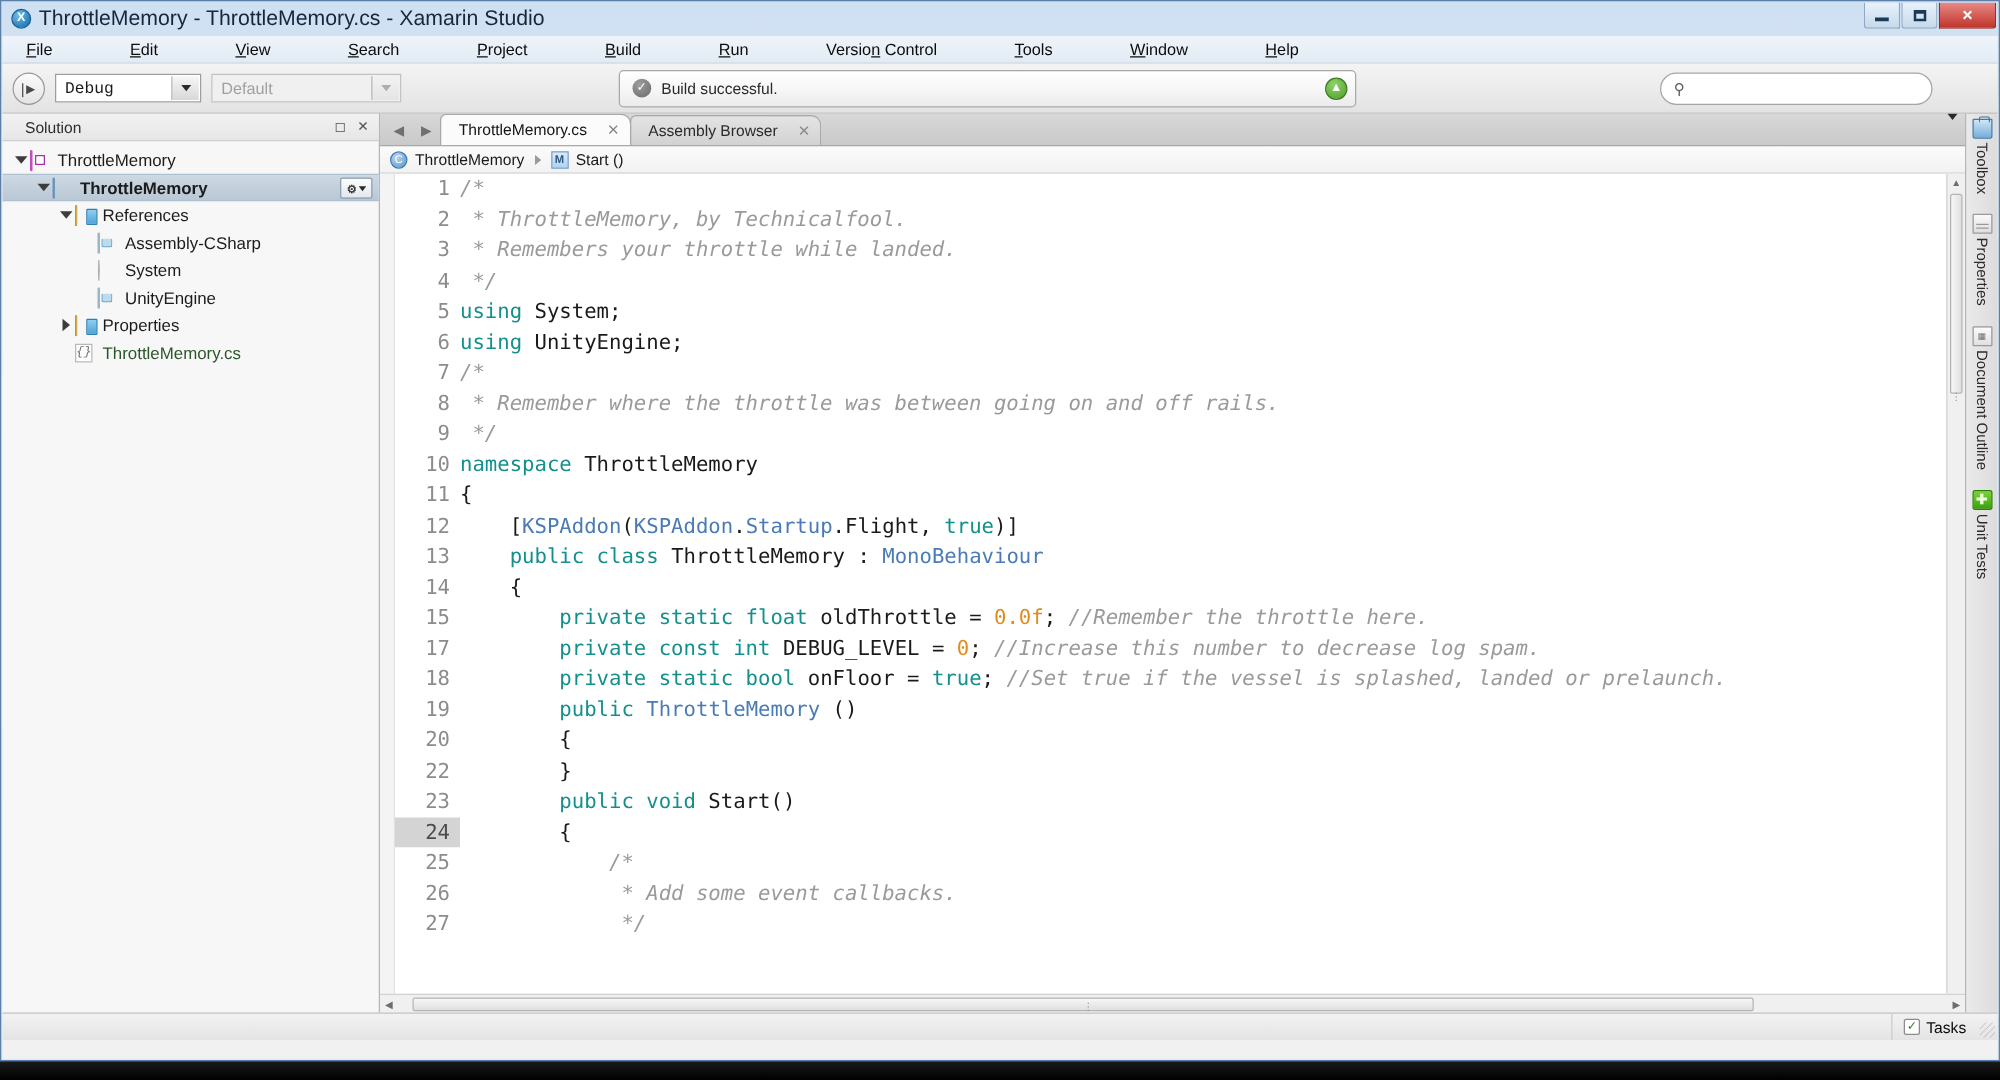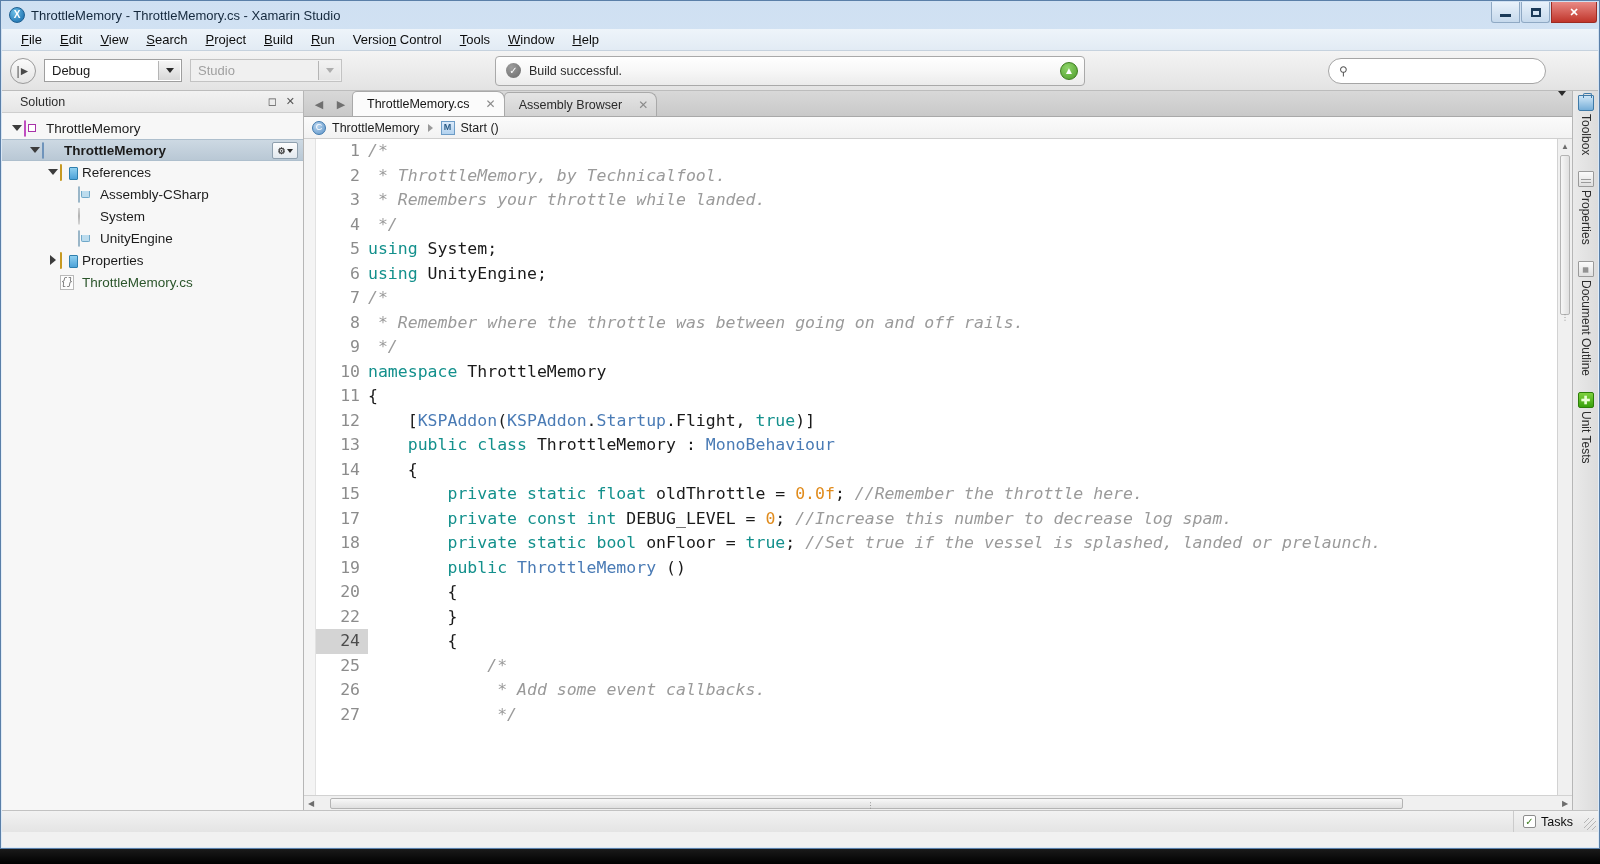--- a/index.html
+++ b/index.html
@@ -23,21 +23,21 @@
     display:flex; align-items:center; padding-left:8px;
   }
   .title-icon{
     width:16px; height:16px; border-radius:50%;
     background:radial-gradient(circle at 35% 30%,#6fc0e8,#2b7fba 70%);
     border:1px solid #1d5f91;
     display:flex; align-items:center; justify-content:center;
     color:#fff; font-size:10px; font-weight:bold; line-height:1;
     margin-right:6px; flex:none;
   }
-  .title-text{ font-size:13px; color:#14283c; white-space:nowrap; }
+  .title-text{ font-size:17px; color:#14283c; white-space:nowrap; }
   .wincontrols{ position:absolute; right:2px; top:1px; display:flex; gap:0; }
   .wc{
     width:29px; height:21px; margin-left:1px;
     border:1px solid #8fa9c4; border-top:none;
     background:linear-gradient(to bottom,#e9f2fb,#c6d9ec);
     border-radius:0 0 3px 3px;
     display:flex; align-items:center; justify-content:center;
     color:#1b3a58; font-size:11px;
   }
   .wc.min{ border-radius:0 0 0 3px; }
@@ -53,21 +53,21 @@
   
   .client{
     position:absolute; left:1px; top:28px; right:1px; bottom:1px;
     background:#f1f1f1;
   }
 
   
   .menubar{
     height:22px; background:linear-gradient(to bottom,#eef4fa,#e2ebf4);
     border-bottom:1px solid #c6d2de;
-    display:flex; align-items:center; padding-left:10px;
+    display:flex; align-items:center; padding-left:10px;gap:44px;
   }
   .menu-item{
     padding:2px 9px; font-size:13px; color:#0c0c0c; cursor:default;
     white-space:nowrap;
   }
   .menu-item u{ text-decoration:underline; }
 
   
   .toolbar{
     height:40px; background:linear-gradient(to bottom,#f4f4f4,#e3e3e3);
@@ -81,21 +81,21 @@
     background:linear-gradient(to bottom,#fbfbfb,#e4e4e4);
     display:flex; align-items:center; justify-content:center;
     flex:none;
   }
   .run-glyph{ font-size:12px; color:#4a4a4a; line-height:1; letter-spacing:-1px;}
   .combo{
     height:23px; border:1px solid #9e9e9e; background:#fff;
     display:flex; align-items:center; position:relative;
     font-size:13px; padding-left:7px; flex:none;
   }
-  .combo.w1{ width:138px; }
+  .combo.w1{ width:117px;font-family:Liberation Mono, monospace; }
   .combo.w2{ width:152px; background:#f0f0f0; border-color:#c3c3c3; color:#a0a0a0; }
   .combo .arrowbox{
     position:absolute; right:1px; top:1px; bottom:1px; width:22px;
     background:linear-gradient(to bottom,#f6f6f6,#d8d8d8);
     border-left:1px solid #b5b5b5;
     display:flex; align-items:center; justify-content:center;
   }
   .combo.w2 .arrowbox{ background:linear-gradient(to bottom,#f2f2f2,#e4e4e4); }
   .tri-down{
     width:0;height:0;border-left:4px solid transparent;border-right:4px solid transparent;
@@ -429,21 +429,21 @@
           </div>
 
         <div class="combo w1">
           <span>Debug</span>
           <span class="arrowbox">
               <i class="tri-down"></i>
             </span>
         </div>
 
         <div class="combo w2">
-          <span>Studio</span>
+          <span>Default</span>
           <span class="arrowbox">
               <i class="tri-down"></i>
             </span>
         </div>
 
         <div class="status-widget">
           <span class="status-check">✓</span>
           <span class="status-text">Build successful.</span>
           <span class="status-updown">▲</span>
         </div>
@@ -566,20 +566,21 @@
                   <div class="coderow"><div class="ln">11</div><div class="ctext"><span>{</span></div></div>
                   <div class="coderow"><div class="ln">12</div><div class="ctext"><span>    [</span><span class="ty">KSPAddon</span><span>(</span><span class="ty">KSPAddon</span><span>.</span><span class="ty">Startup</span><span>.Flight, </span><span class="kw">true</span><span>)]</span></div></div>
                   <div class="coderow"><div class="ln">13</div><div class="ctext"><span>    </span><span class="kw">public class</span><span> ThrottleMemory : </span><span class="ty">MonoBehaviour</span></div></div>
                   <div class="coderow"><div class="ln">14</div><div class="ctext"><span>    {</span></div></div>
                   <div class="coderow"><div class="ln">15</div><div class="ctext"><span>        </span><span class="kw">private static float</span><span> oldThrottle = </span><span class="num">0.0f</span><span>; </span><span class="cmt">//Remember the throttle here.</span></div></div>
                   <div class="coderow"><div class="ln">17</div><div class="ctext"><span>        </span><span class="kw">private const int</span><span> DEBUG_LEVEL = </span><span class="num">0</span><span>; </span><span class="cmt">//Increase this number to decrease log spam.</span></div></div>
                   <div class="coderow"><div class="ln">18</div><div class="ctext"><span>        </span><span class="kw">private static bool</span><span> onFloor = </span><span class="kw">true</span><span>; </span><span class="cmt">//Set true if the vessel is splashed, landed or prelaunch.</span></div></div>
                   <div class="coderow"><div class="ln">19</div><div class="ctext"><span>        </span><span class="kw">public</span><span> </span><span class="ty">ThrottleMemory</span><span> ()</span></div></div>
                   <div class="coderow"><div class="ln">20</div><div class="ctext"><span>        {</span></div></div>
                   <div class="coderow"><div class="ln">22</div><div class="ctext"><span>        }</span></div></div>
+                  <div class="coderow"><div class="ln">23</div><div class="ctext"><span>        </span><span class="kw">public void</span><span> Start()</span></div></div>
                   <div class="coderow cur"><div class="ln">24</div><div class="ctext"><span>        {</span></div></div>
                   <div class="coderow"><div class="ln">25</div><div class="ctext"><span>            </span><span class="cmt">/*</span></div></div>
                   <div class="coderow"><div class="ln">26</div><div class="ctext"><span>             </span><span class="cmt">* Add some event callbacks.</span></div></div>
                   <div class="coderow"><div class="ln">27</div><div class="ctext"><span>             </span><span class="cmt">*/</span></div></div>
                 </div>
             </div>
             <div class="vscroll">
               <div class="vs-arrow">▲</div>
               <div class="vs-thumb"></div>
               <div class="vs-grip">⋮</div>

